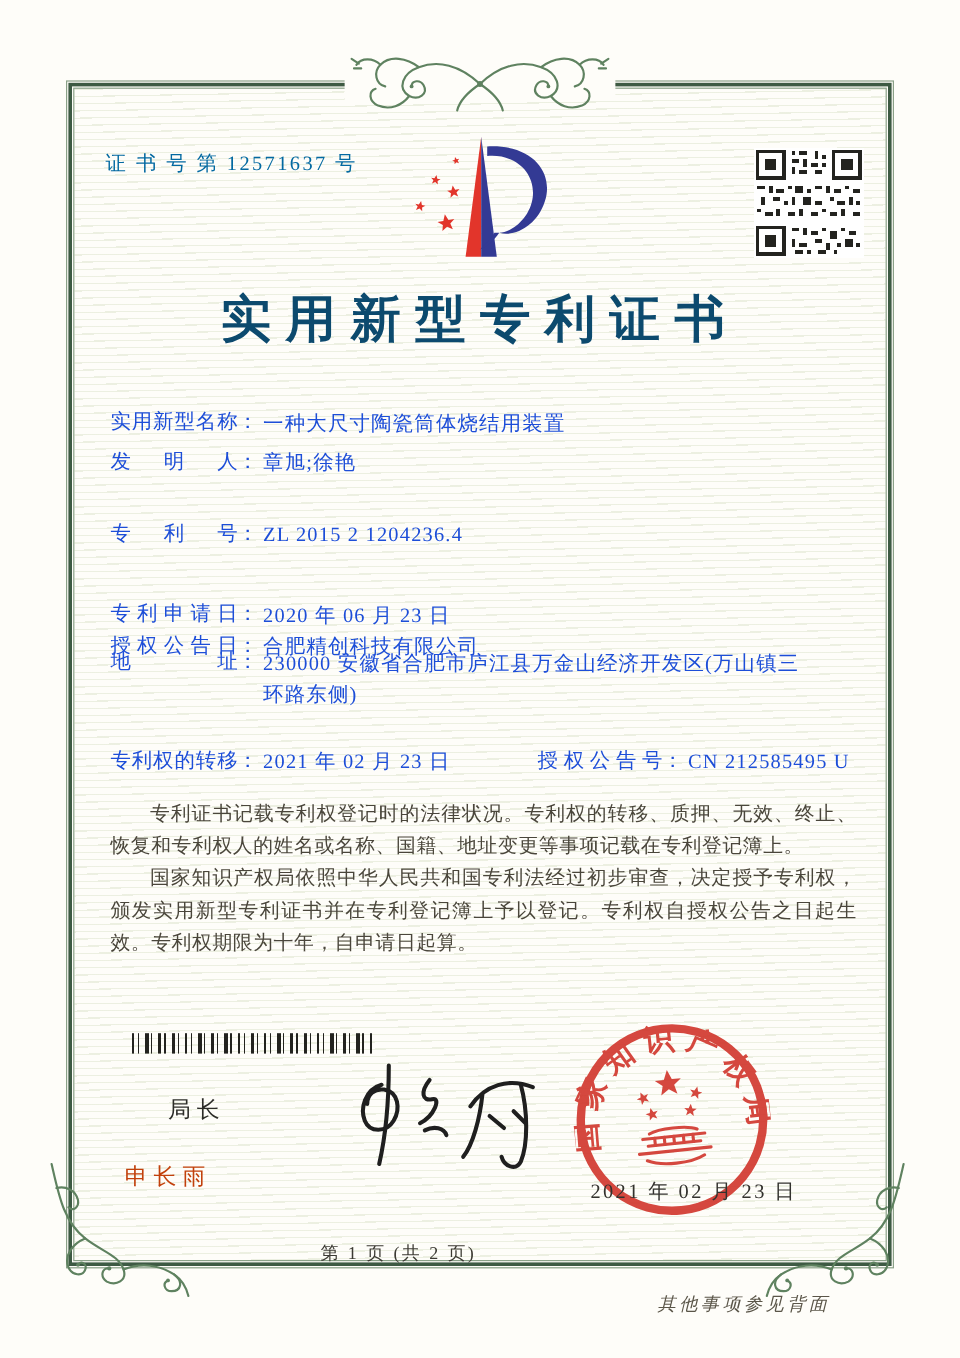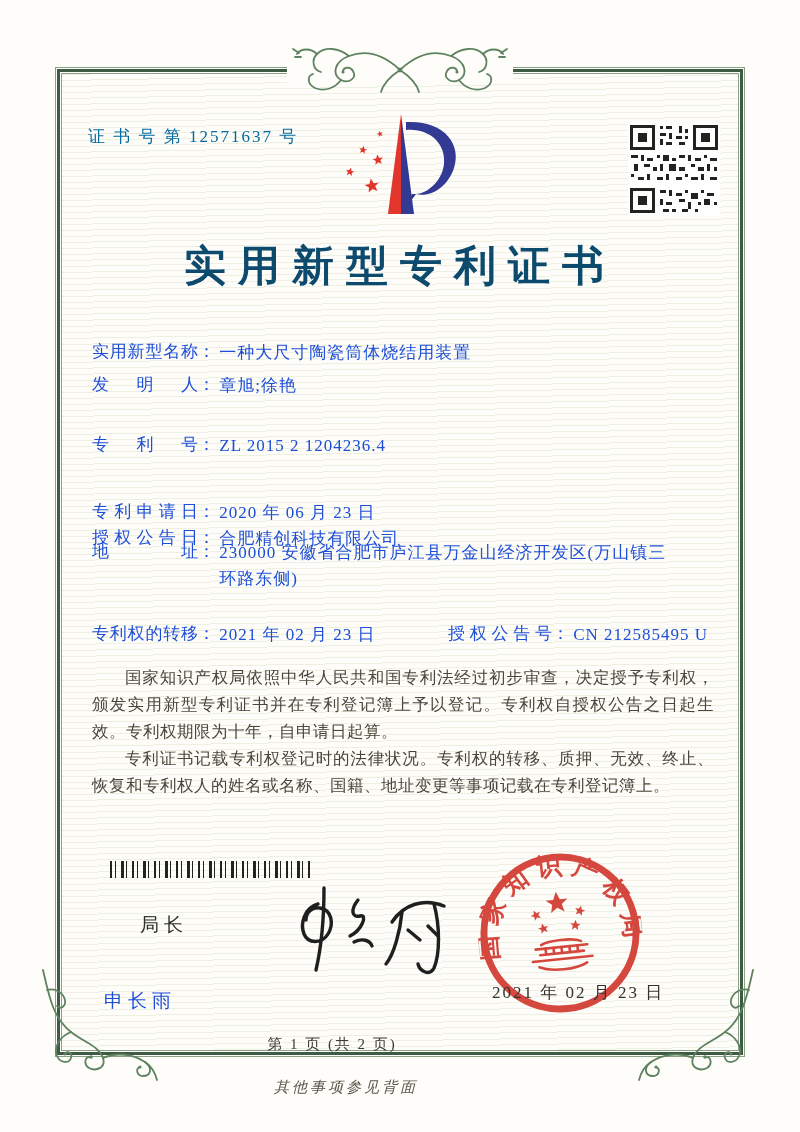--- a/index.html
+++ b/index.html
@@ -67,38 +67,38 @@
         #23231f 11px 14px, transparent 14px 16px,
         #23231f 16px 17px, transparent 17px 22px);
   }
   
   .director-title{
     position:absolute; left:104px; top:912px;
     font-family:"Liberation Sans","DejaVu Sans",sans-serif;
     font-size:19px; color:#2c2c28; letter-spacing:5px;margin-left:36px;
   }
   .director-name{
-    position:absolute; left:104px; top:988px;
+    position:absolute; left:104px; top:968px;
     font-family:Liberation Sans, sans-serif;
-    font-size:19px; color:#1d4ed8; letter-spacing:5px;
+    font-size:19px; color:#c2410c; letter-spacing:5px;
   }
   .signature{ position:absolute; left:288px; top:882px; }
   
   .seal{ position:absolute; left:478px; top:851px; transform:rotate(-6deg); opacity:0.93; }
   .seal-date{
     position:absolute; left:492px; top:981px;
     font-size:17px; color:#33322e; letter-spacing:2px;
   }
   
   .page-info{
     position:absolute; left:0; top:1035px; width:664px; text-align:center;
     font-size:15px; color:#3c3a33; letter-spacing:2px;
   }
   .back-note{
-    position:absolute; left:0; top:1078px; width:692px; text-align:center;
+    position:absolute; left:0; top:1078px; width:692px; text-align:right;
     font-size:15px; color:#5a5548; letter-spacing:3px; font-style:italic;
   }
   
   .logo{ position:absolute; left:322px; top:110px; }
   .qr{ position:absolute; left:628px; top:123px; }
   .flourish-top{ position:absolute; left:287px; top:40px; }
   .flourish-bl{ position:absolute; left:33px; top:962px; }
   .flourish-br{ position:absolute; left:637px; top:962px; transform:scaleX(-1); }
 </style>
 </head>
@@ -281,22 +281,22 @@
     <span class="field-label">专利权的转移</span><span class="field-colon">：</span>
     <span class="field-value">2021 年 02 月 23 日</span>
     <span class="field-group2">
       <span class="field-label">授权公告号</span><span class="field-colon">：</span>
       <span class="field-value">CN 212585495 U</span>
     </span>
   </div>
 </div>
 
 <div class="body-text">
+  <p>专利证书记载专利权登记时的法律状况。专利权的转移、质押、无效、终止、恢复和专利权人的姓名或名称、国籍、地址变更等事项记载在专利登记簿上。</p>
   <p>国家知识产权局依照中华人民共和国专利法经过初步审查，决定授予专利权，颁发实用新型专利证书并在专利登记簿上予以登记。专利权自授权公告之日起生效。专利权期限为十年，自申请日起算。</p>
-  <p>专利证书记载专利权登记时的法律状况。专利权的转移、质押、无效、终止、恢复和专利权人的姓名或名称、国籍、地址变更等事项记载在专利登记簿上。</p>
 </div>
 
 <div class="barcode"></div>
 
 <div class="director-title">局长</div>
 <div class="director-name">申长雨</div>
 
 <svg class="signature" width="164" height="108" viewBox="0 0 164 108">
   <g fill="none" stroke="#1f1f1f" stroke-width="3.4" stroke-linecap="round" stroke-linejoin="round">
     <path d="M30 22 C16 26 12 42 16 52 C20 62 34 62 40 52 C46 42 44 28 32 26 C24 25 18 30 18 38"></path>

